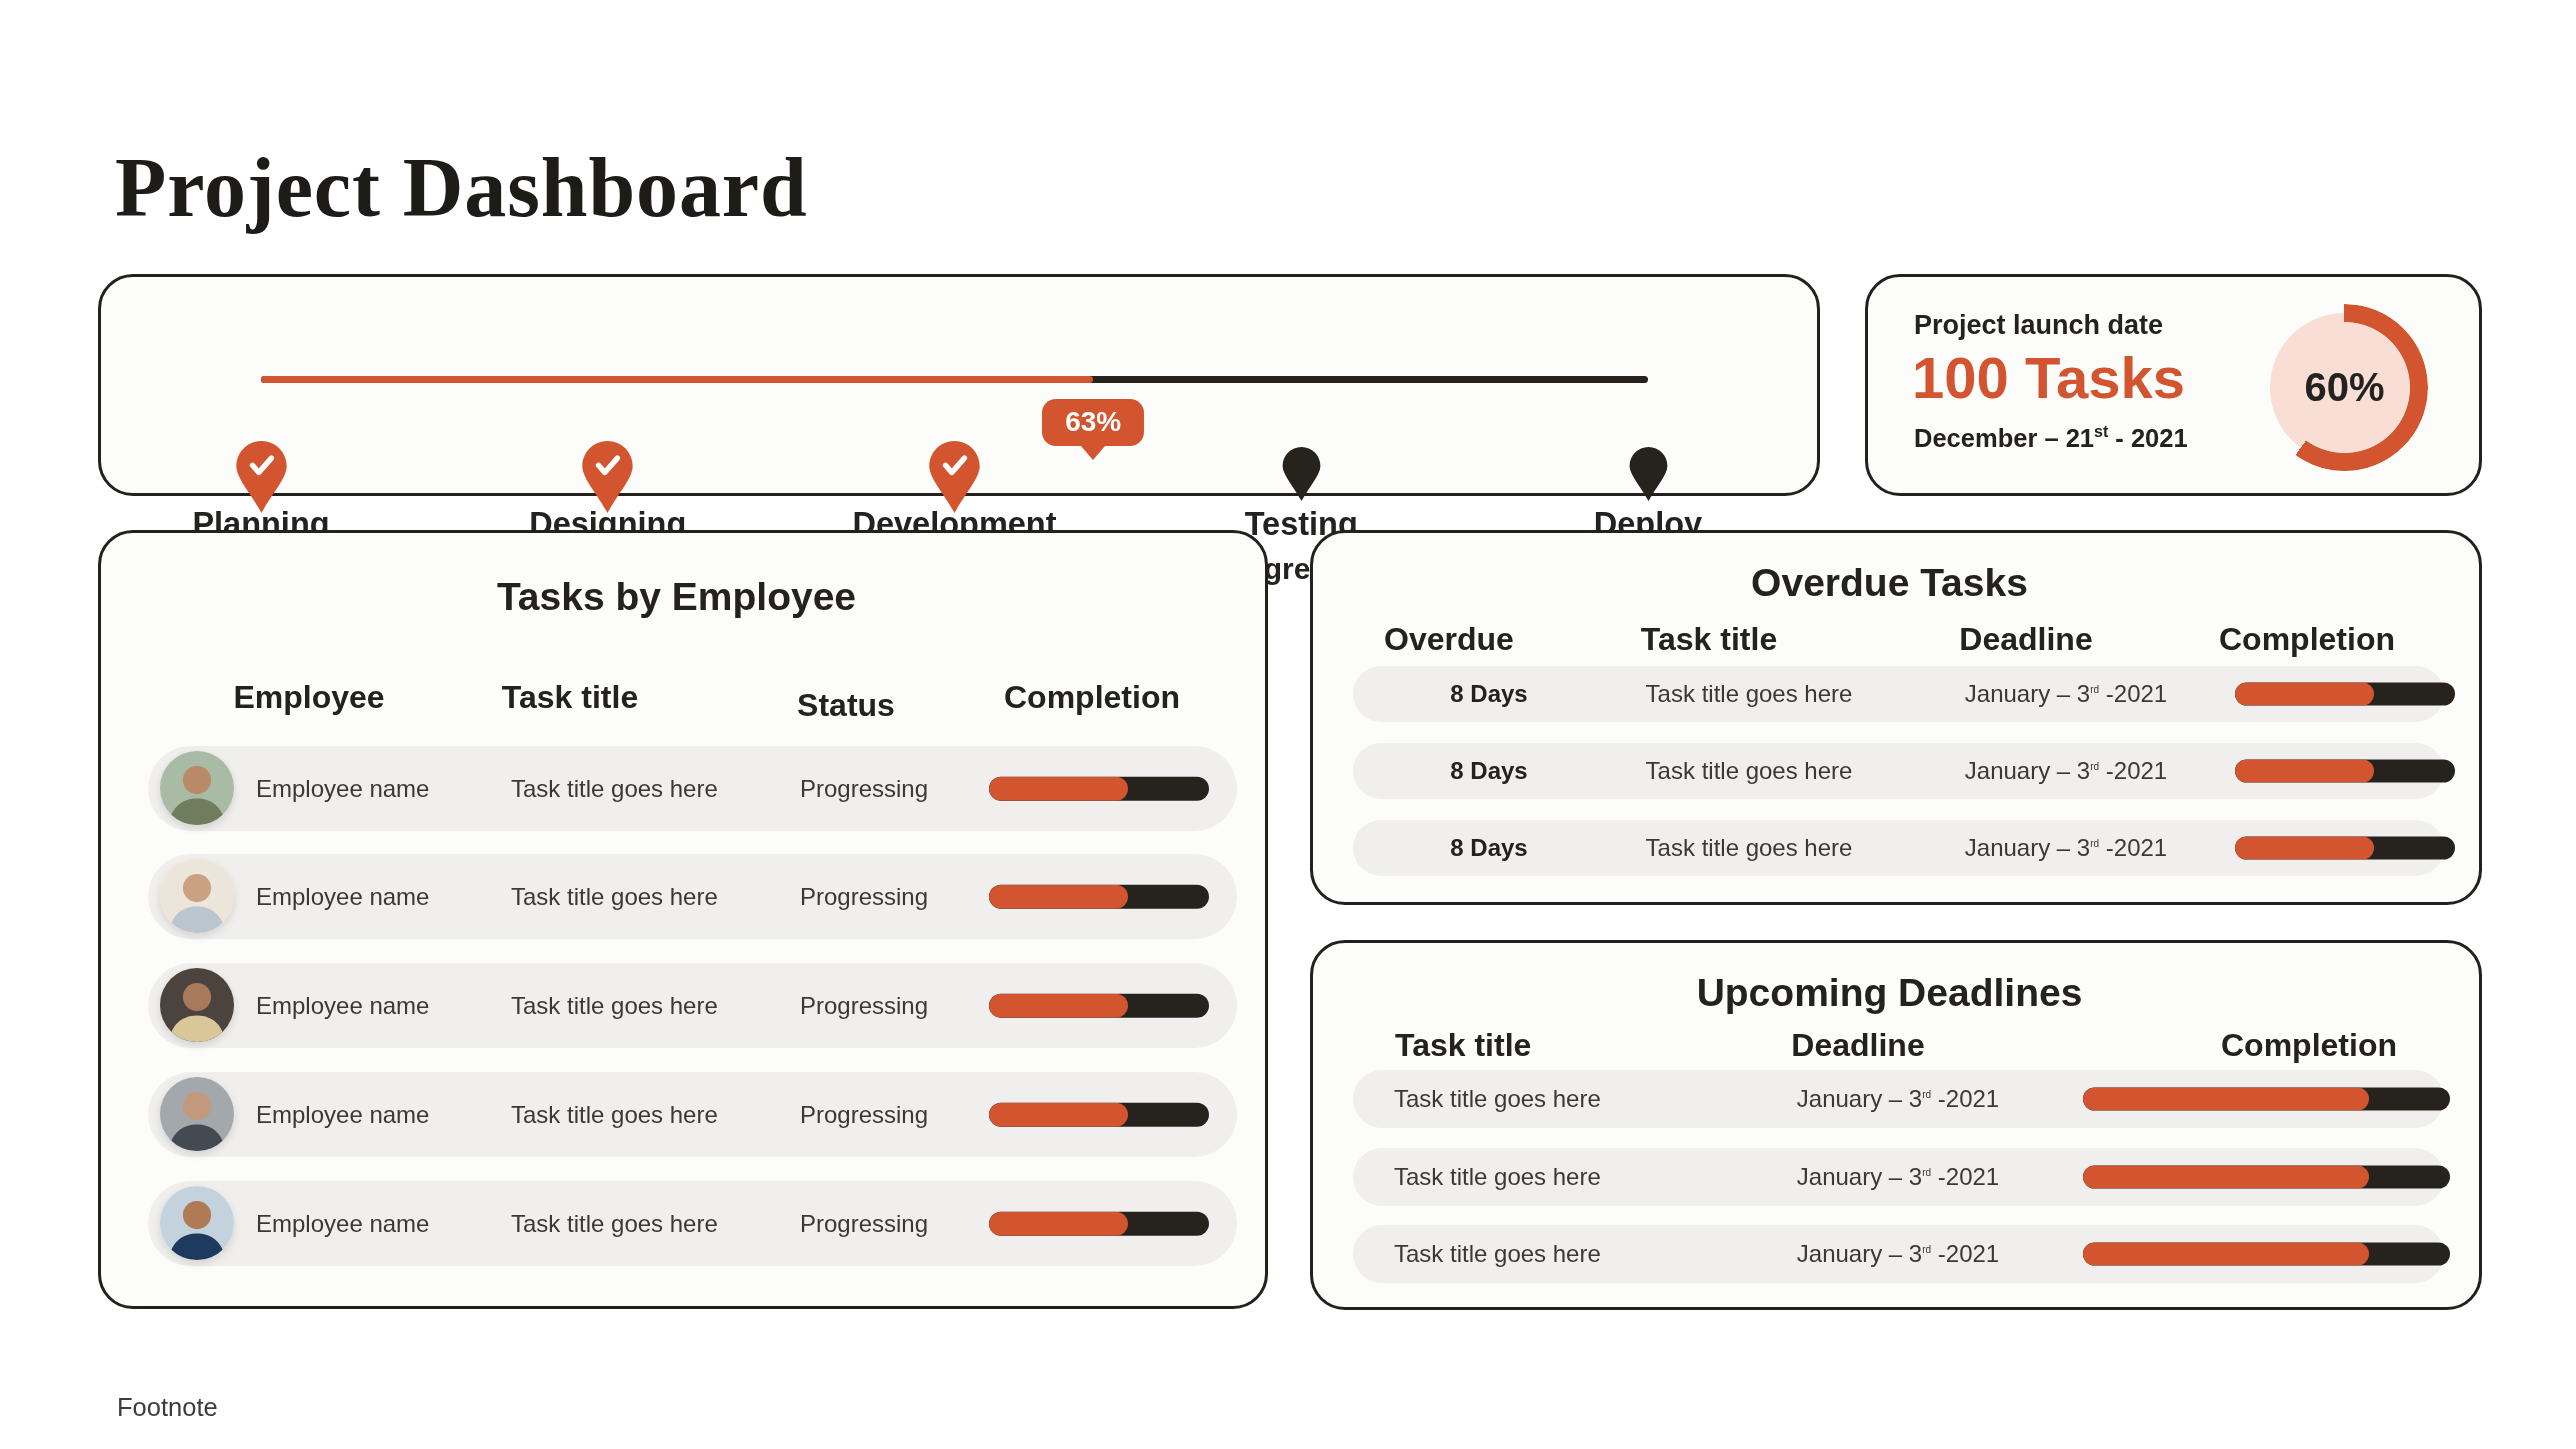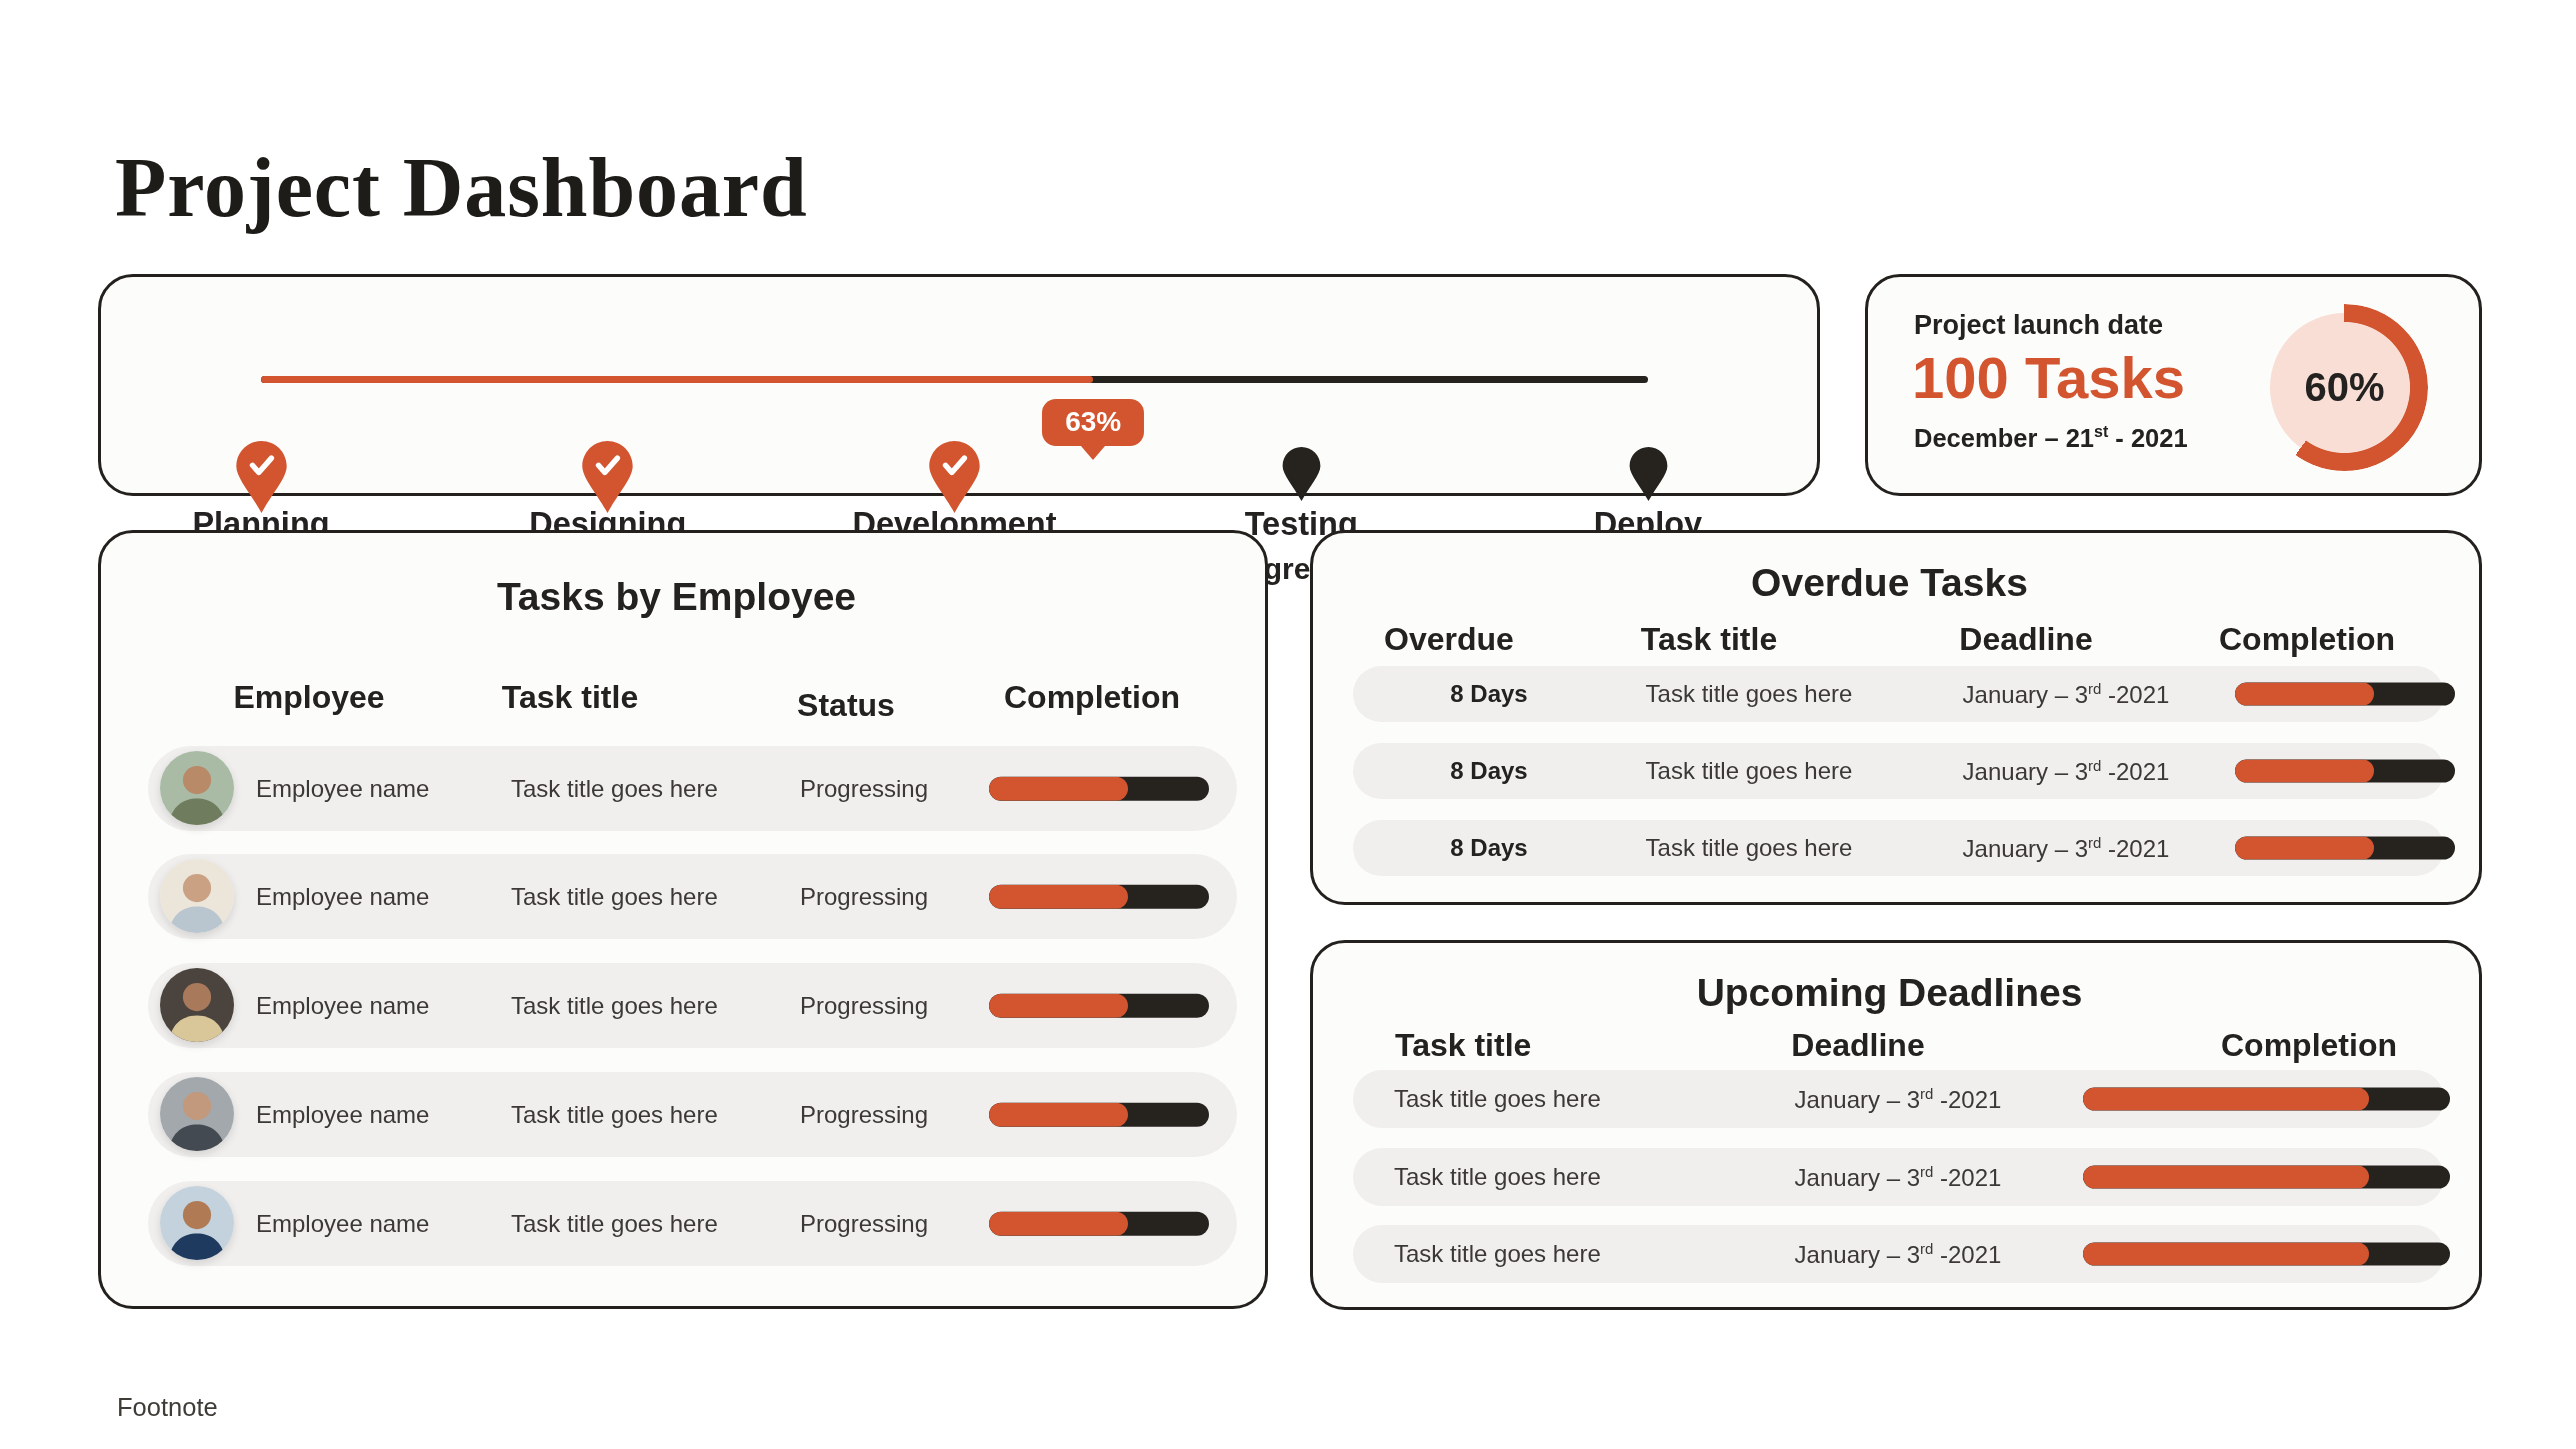--- a/index.html
+++ b/index.html
@@ -52,21 +52,21 @@
         font-size:40px;font-weight:700;color:#242220;}
 
   
   .card-title{position:absolute;left:0;right:13px;text-align:center;font-size:39px;font-weight:700;color:#242220;}
   .col-head{position:absolute;transform:translateX(-50%);font-size:32px;font-weight:700;color:#242220;white-space:nowrap;}
   .col-head--left{transform:none;}
   .row-pill{position:absolute;background:var(--pill);border-radius:53px;}
   .cell{position:absolute;top:50%;transform:translateY(-50%);font-size:24px;color:var(--text-cell);white-space:nowrap;}
   .cell--center{transform:translate(-50%,-50%);}
   .cell--bold{font-weight:700;color:#242220;}
-  .cell sup{font-size:15px;}
+  .cell sup{font-size:10px;}
   .bar{position:absolute;top:50%;transform:translateY(-50%);background:var(--dark);border-radius:87px;overflow:hidden;}
   .bar-fill{position:absolute;left:0;top:0;bottom:0;background:var(--accent);border-radius:87px;}
 
   
   .tasks-card{left:98px;top:530px;width:1170px;height:779px;}
   .tasks-card .card-title{top:42px;}
   .tasks-card .row-pill{left:47px;width:1089px;height:85px;}
   .avatar{position:absolute;left:12.3px;top:5.3px;width:74px;height:74px;border-radius:50%;overflow:hidden;
         box-shadow:0 3.5px 8.8px rgba(0,0,0,0.12);}
   .avatar svg{display:block;width:100%;height:100%;}

